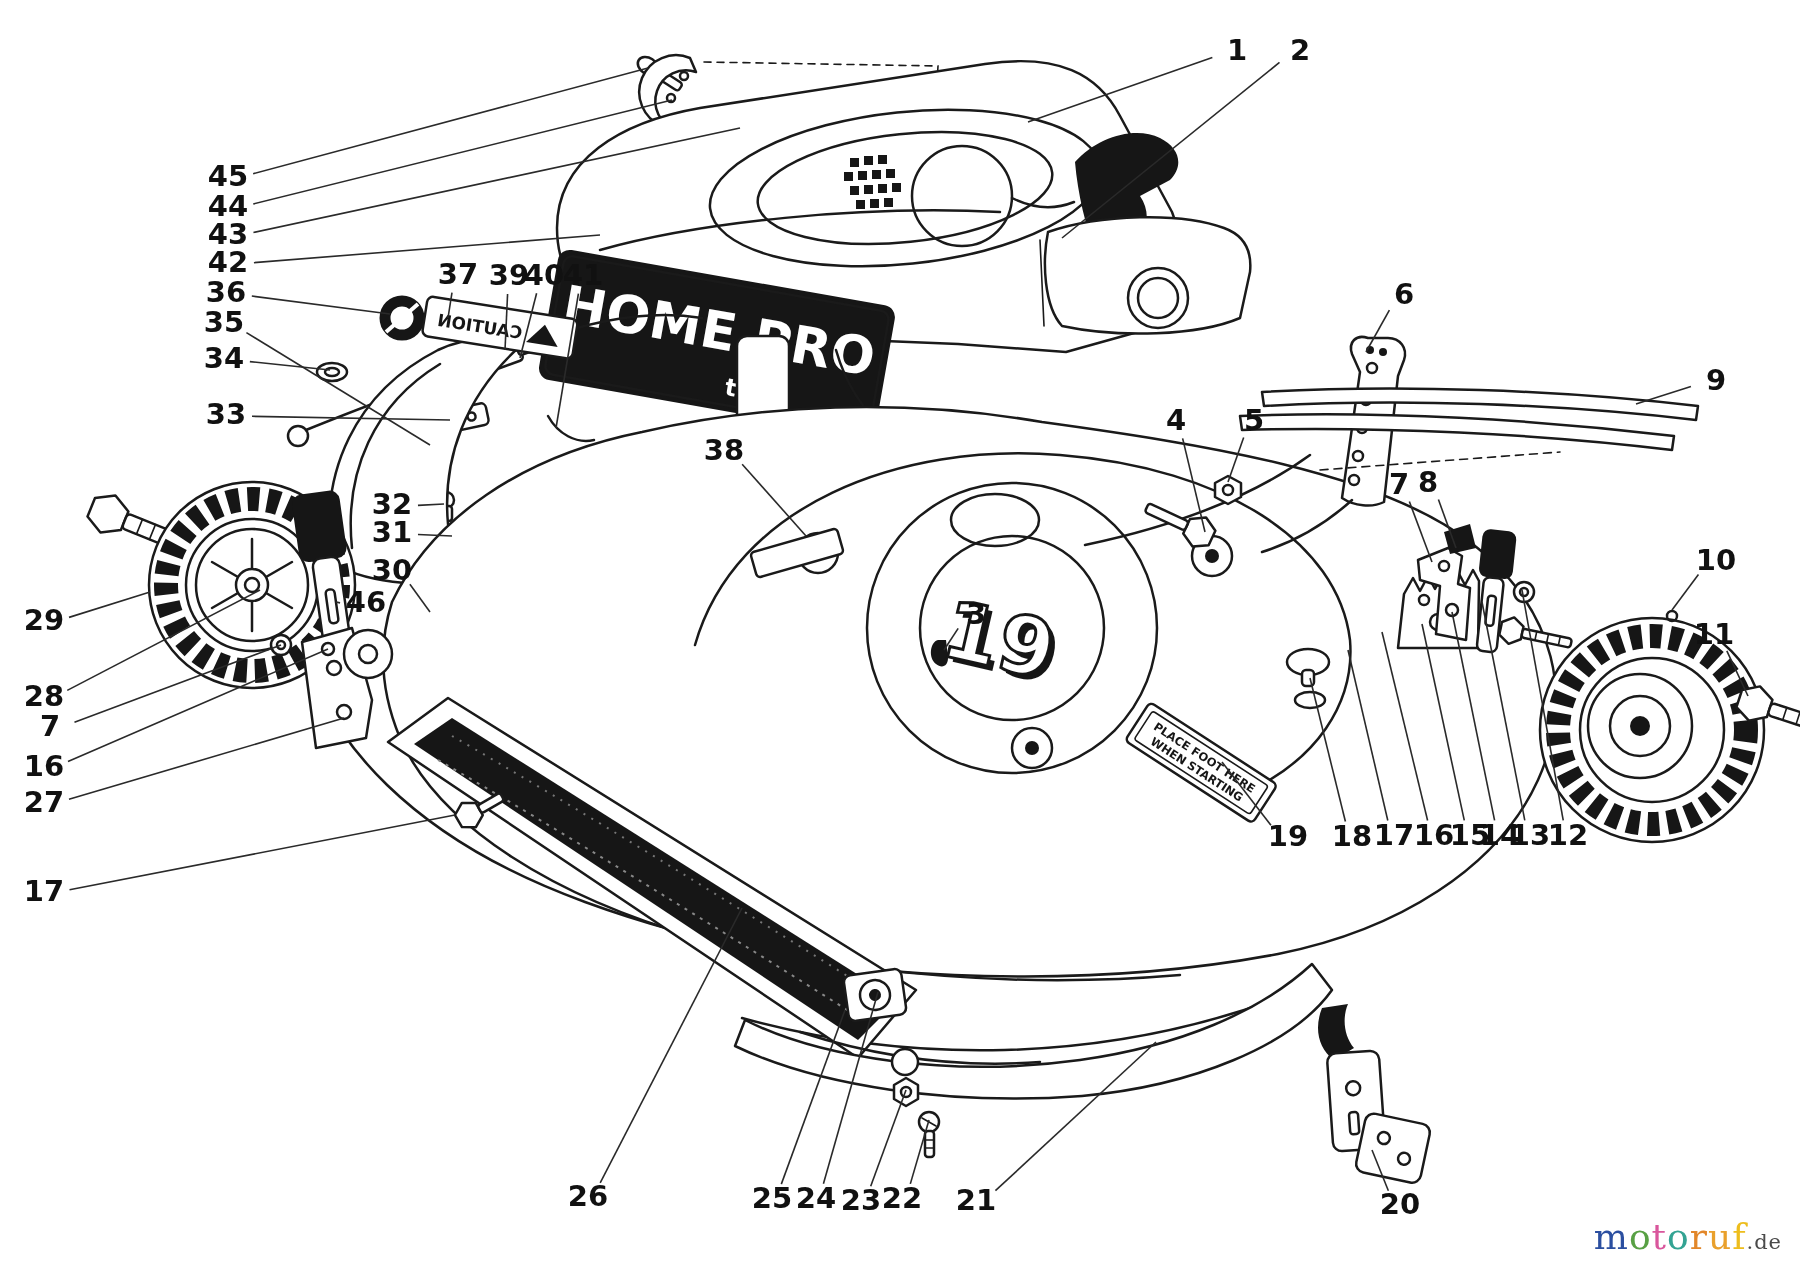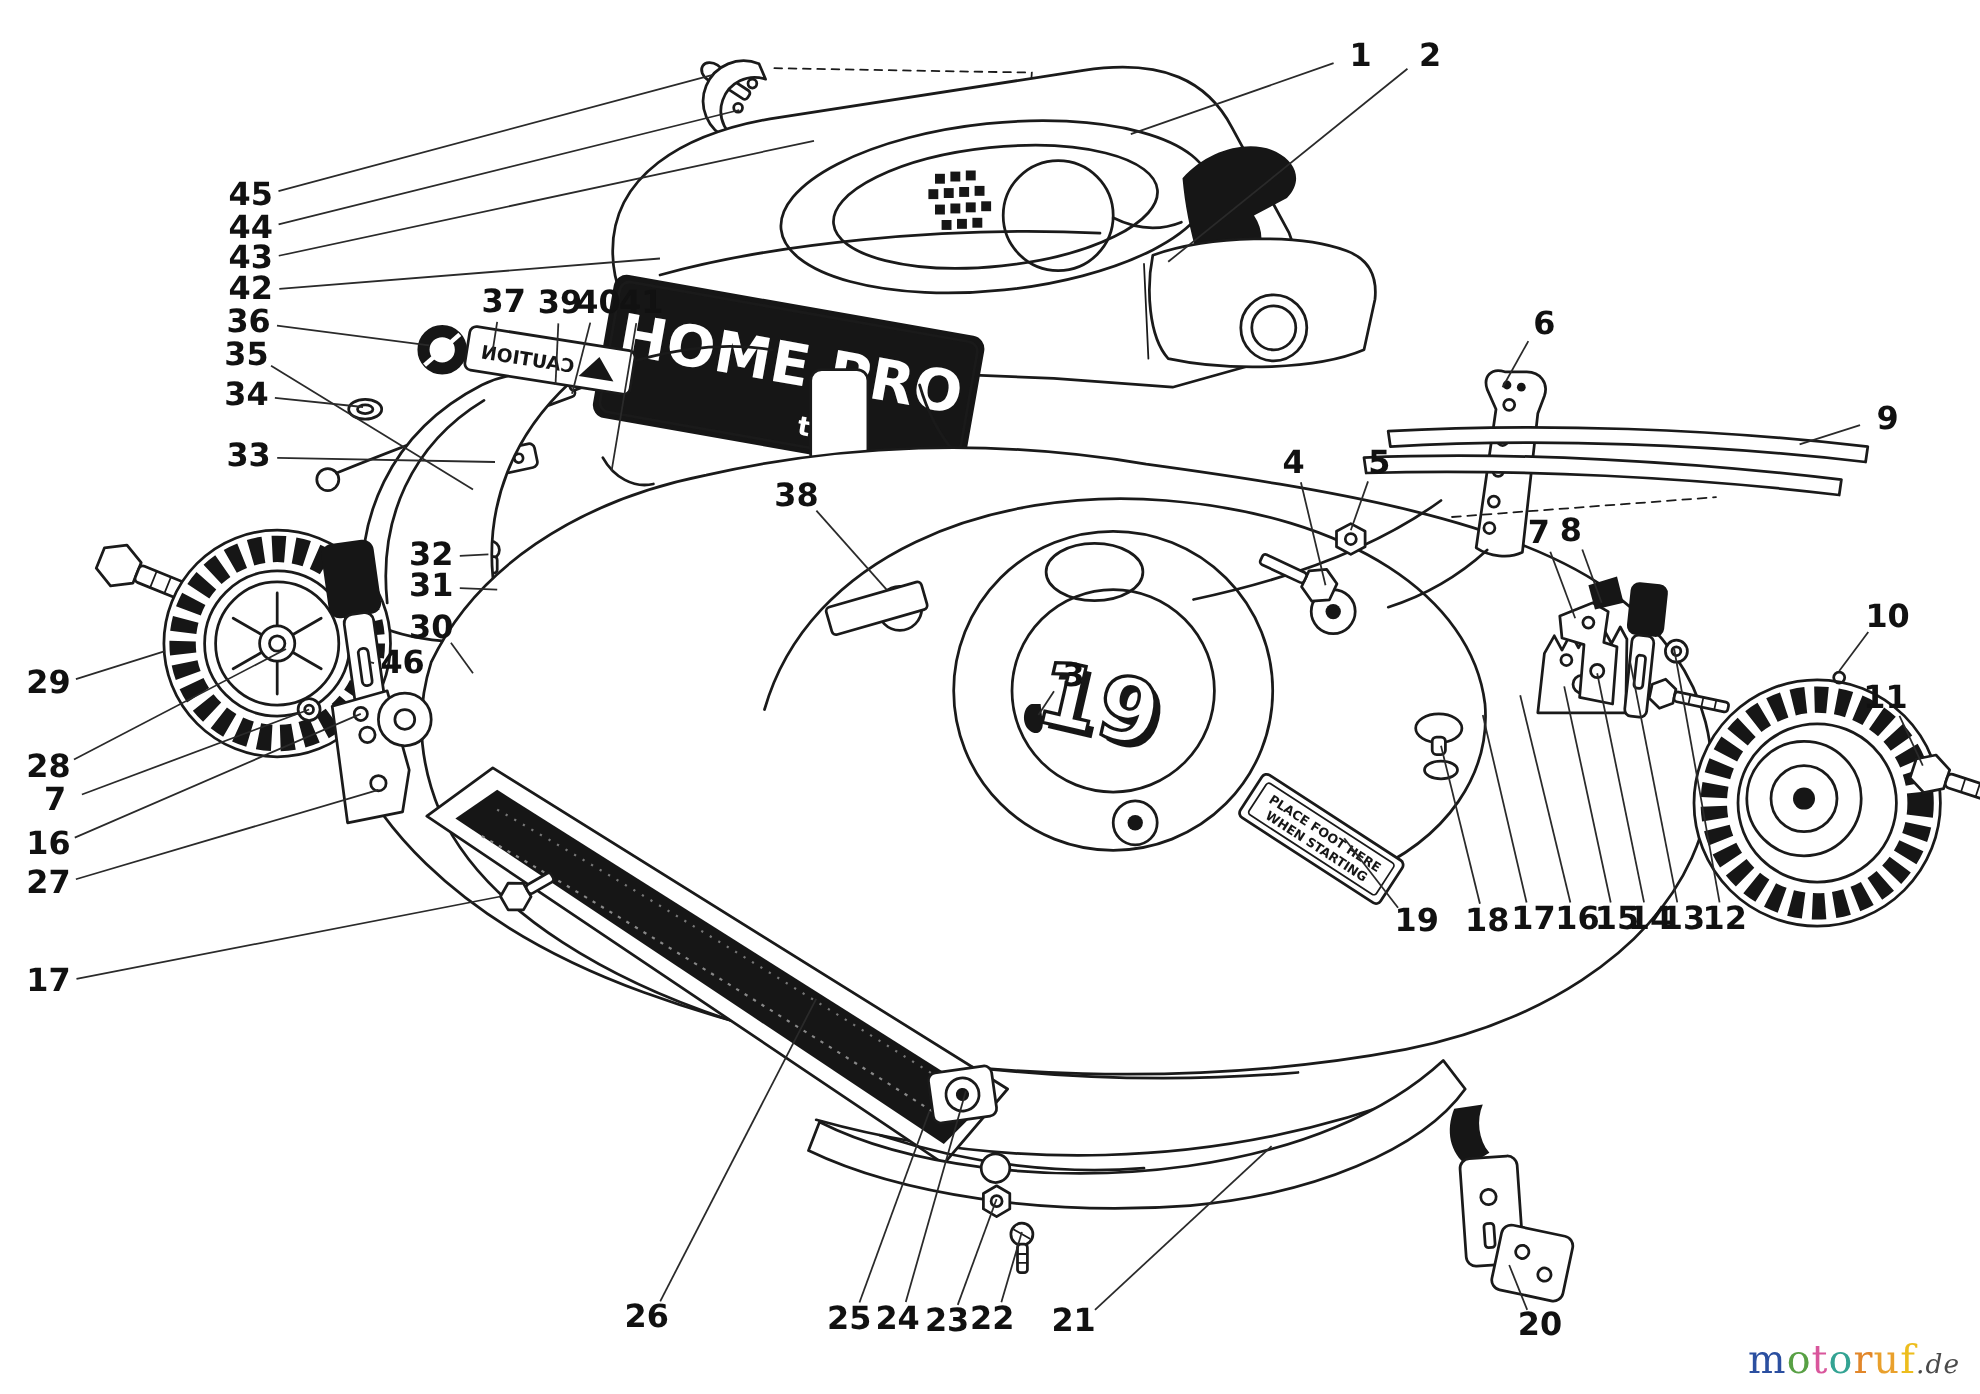--- a/index.html
+++ b/index.html
@@ -9,21 +9,21 @@
   .ln  {fill:none;stroke:#1a1a1a;stroke-width:2.5;stroke-linecap:round;stroke-linejoin:round;}
   .lnt {fill:none;stroke:#1a1a1a;stroke-width:1.6;stroke-linecap:round;}
   .lnw {fill:#ffffff;stroke:#1a1a1a;stroke-width:2.5;stroke-linejoin:round;}
   .blk {fill:#161616;stroke:none;}
   .tread{fill:none;stroke:#161616;stroke-width:24;stroke-dasharray:12 8;}
   .callout-num{font-family:"DejaVu Sans",sans-serif;font-weight:bold;font-size:29px;fill:#111;}
   .leader{stroke:#2a2a2a;stroke-width:1.6;fill:none;}
   .brandtxt{font-family:"DejaVu Sans",sans-serif;font-weight:bold;}
   .watermark{position:absolute;right:18px;bottom:10px;font-family:"DejaVu Serif",serif;
              font-size:36px;letter-spacing:1px;}
-  .watermark .suffix{font-size:24px;font-style:italic;}
+  .watermark .suffix{font-size:21px;}
 </style>
 </head>
 <body>
 
 <div class="page">
 <svg width="1800" height="1267" viewBox="0 0 1800 1267">
 
   <g>
     <path class="lnt" stroke-dasharray="7 6" d="M704,62 L938,66 L933,150"></path>
     <g transform="translate(648,66) rotate(33)">

